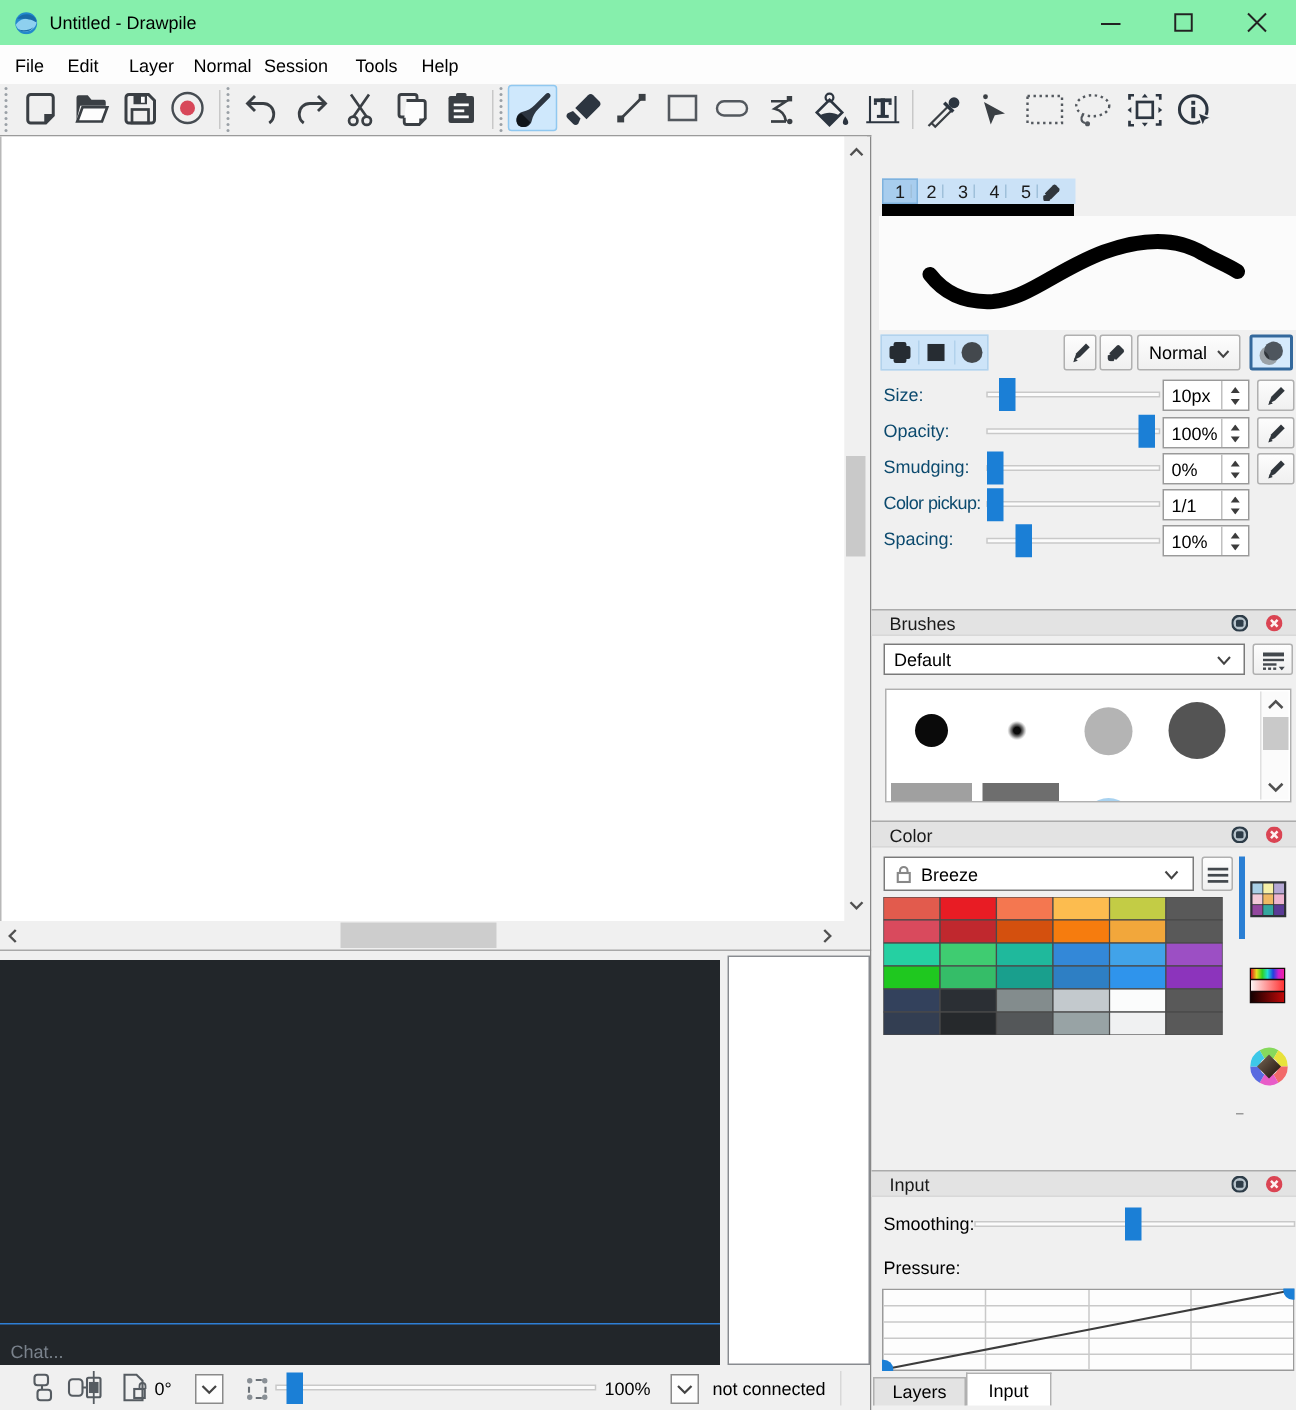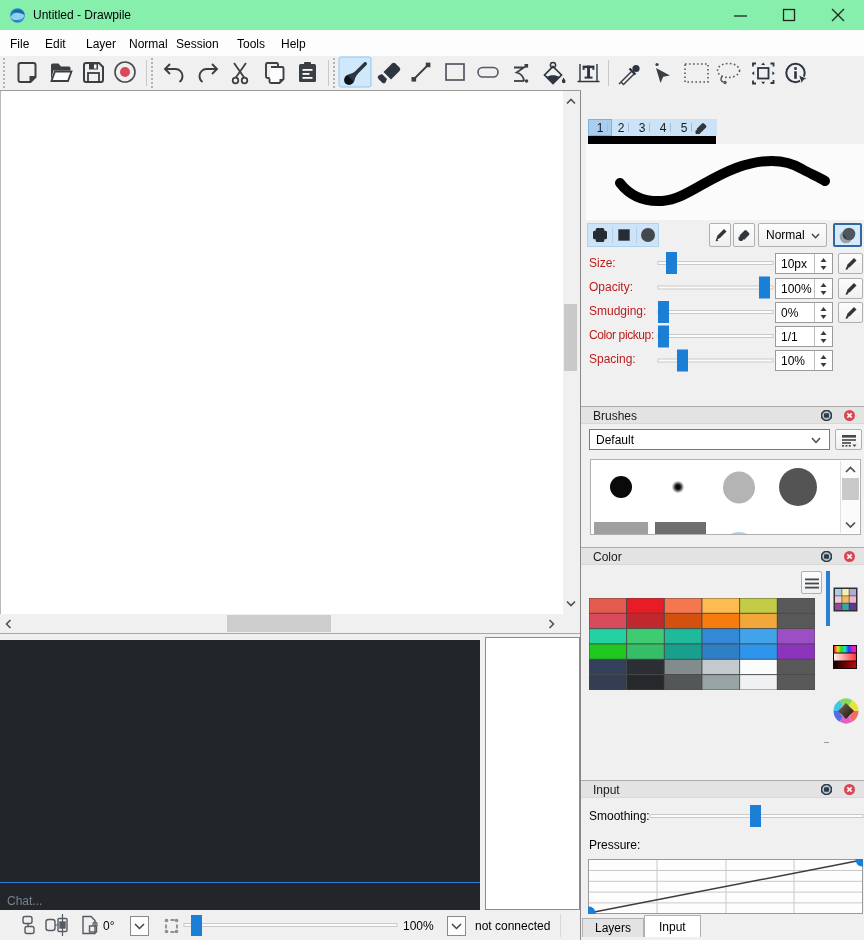--- a/index.html
+++ b/index.html
@@ -436,20 +436,30 @@
 
   <div class="abs hdr" style="top:456px;text-align:right;">
     <span class="hdrtxt">Color</span>
     <svg class="abs fbtn" viewBox="0 0 11 11">
         <circle cx="5.5" cy="5.5" r="5" fill="#b8c4cc" stroke="#2d3c48" stroke-width="1.6"></circle>
         <rect x="3" y="3.2" width="5" height="4.6" rx="1" fill="#2d3c48"></rect>
       </svg>
     <svg class="abs xbtn" viewBox="0 0 11 11">
         <circle cx="5.5" cy="5.5" r="5.5" fill="#da4453"></circle>
         <path d="M3.3 3.3 L7.7 7.7 M7.7 3.3 L3.3 7.7" stroke="#fdf0f0" stroke-width="1.7"></path>
+      </svg>
+  </div>
+  <div class="abs" style="left:8px;top:480px;width:207px;height:23px;background:#fff;border:1px solid #7a7a7a;">
+    <svg class="abs" style="left:7px;top:5px;" width="11" height="12" viewBox="0 0 11 12">
+        <rect x="1.5" y="5" width="8" height="6" fill="none" stroke="#888" stroke-width="1.4"></rect>
+        <path d="M3 5 v-1.5 a2.5 2.5 0 0 1 5 0 v1.5" fill="none" stroke="#888" stroke-width="1.4"></path>
+      </svg>
+    <span style="position:absolute;left:24px;top:4px;">Breeze</span>
+    <svg class="abs" style="right:9px;top:8px;" width="10" height="7" viewBox="0 0 10 7">
+        <path d="M1 1 L5 5.4 L9 1" fill="none" stroke="#444" stroke-width="1.4"></path>
       </svg>
   </div>
   <div class="abs qbtn" style="left:220px;top:480px;width:21px;height:23px;">
     <svg style="margin:6px auto 0;display:block;" width="14" height="11" viewBox="0 0 14 11">
       <rect x="0" y="0.5" width="14" height="1.8" fill="#43484d"></rect>
       <rect x="0" y="4.6" width="14" height="1.8" fill="#43484d"></rect>
       <rect x="0" y="8.7" width="14" height="1.8" fill="#43484d"></rect>
     </svg>
   </div>
   <div class="abs" style="left:245px;top:480px;width:4px;height:55px;background:#2a7fd4;"></div>
@@ -591,18 +601,18 @@
     <div class="abs" style="left:78px;top:5px;">Input</div>
   </div>
 </div>
 <style>
 .hdr { left:0; width:283px; height:18px; background:#e3e3e3; border-top:1px solid #ababab; border-bottom:1px solid #d8d8d8; }
 .hdrtxt { position:absolute; left:12px; top:2px; color:#1a1a1a; }
 .fbtn { left:240px; top:3px; width:11px; height:11px; }
 .xbtn { left:263px; top:3px; width:11px; height:11px; }
 .tnum { top:2px; width:24px; text-align:center; color:#1a1a1a; }
 .qbtn { background:linear-gradient(#fdfdfd,#f0f0f0); border:1px solid #b0b0b0; border-radius:2px; }
-.slbl { left:8px; color:#b91c1c; }
+.slbl { left:8px; color:#0c4a6e; }
 .spin { left:194px; width:58px; height:21px; background:#fff; border:1px solid #9a9a9a; }
 .spin span { position:absolute; left:5px; top:3px; }
 .spin::after { content:""; position:absolute; right:17px; top:0; width:1px; height:100%; background:#c0c0c0; }
 .penb { left:257px; width:25px; height:21px; background:linear-gradient(#fdfdfd,#f0f0f0); border:1px solid #b0b0b0; border-radius:2px; }
 </style>
 
 </body></html>

